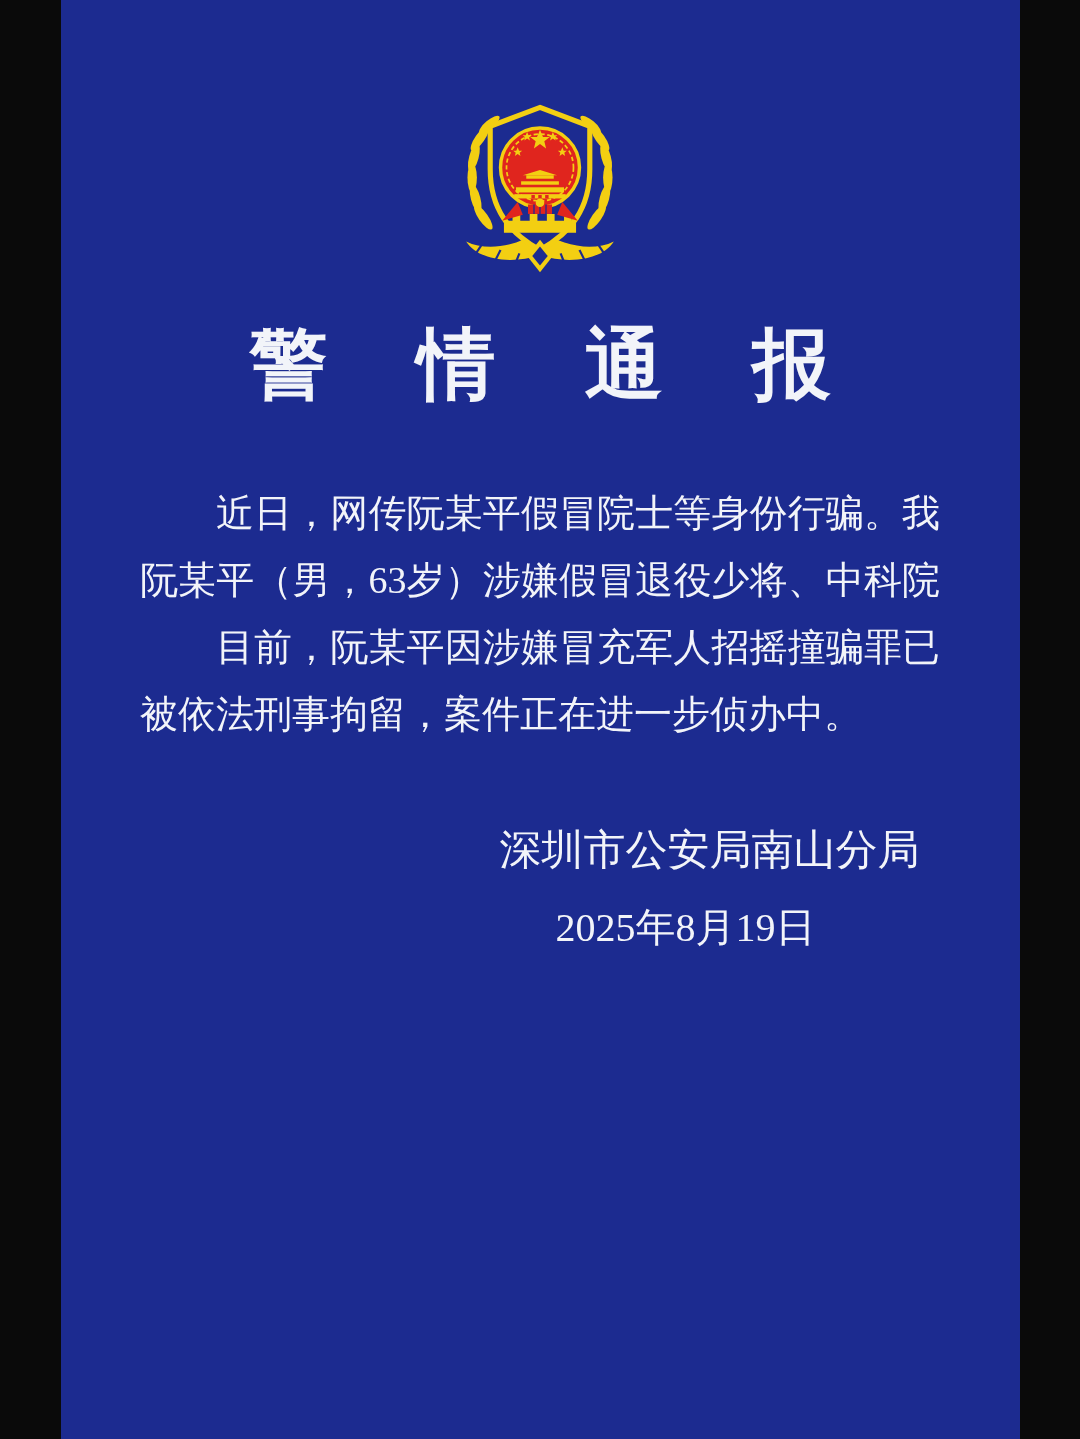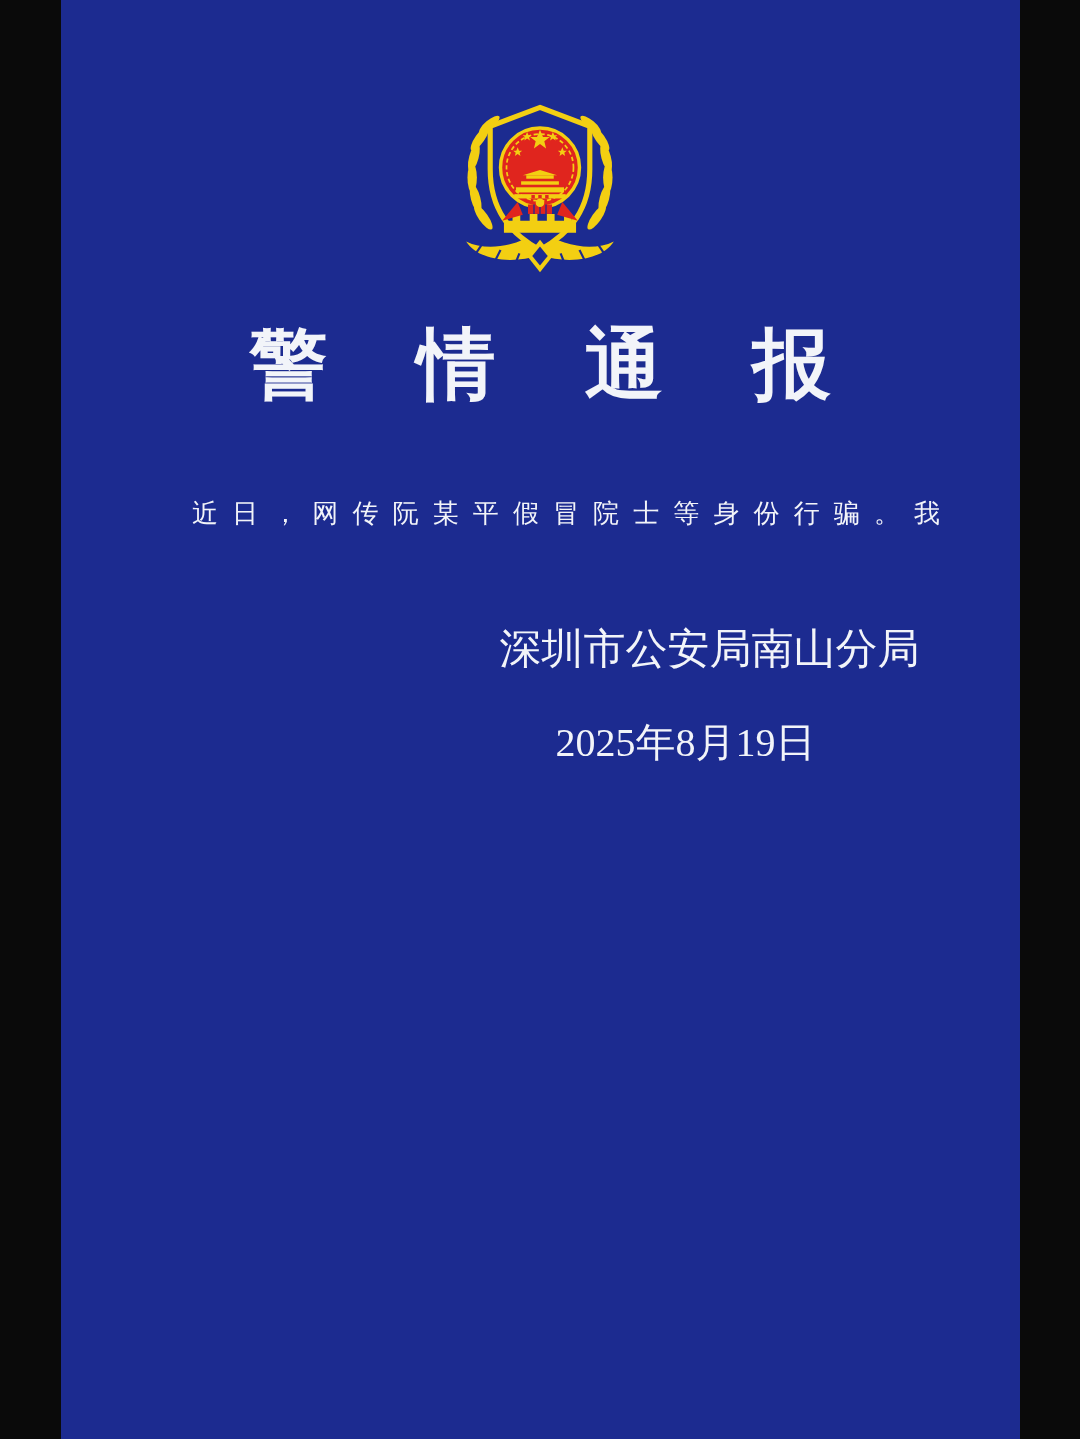--- a/index.html
+++ b/index.html
@@ -39,21 +39,21 @@
     font-size:78px;
     line-height:1;
     font-weight:bold;
     letter-spacing:0.45em;
     padding-left:0.45em; 
     white-space:nowrap;
   }
   .notice-body{
     width:800px;
     margin:76px auto 0 auto;
-    font-size:26px;
+    font-size:38px;
     line-height:67px;
   }
   .body-line{
     text-align:justify;
     text-align-last:justify;
     text-justify:inter-ideograph;
   }
   .body-line.indent{
     text-indent:2em;
   }
@@ -66,21 +66,21 @@
     text-align:center;
   }
   .signature-name{
     font-size:42px;
     line-height:56px;
     margin-left:48px;
   }
   .signature-date{
     font-size:40px;
     line-height:56px;
-    margin-top:38px;
+    margin-top:22px;
   }
 </style>
 </head>
 <body>
 
 <div class="notice-page">
 
   <svg class="emblem" viewBox="0 0 200 212" aria-hidden="true">
     <defs>
       <path id="star" d="M0,-10 L2.9,-3.1 L9.5,-3.1 L4.2,1.2 L5.9,8.1 L0,3.8 L-5.9,8.1 L-4.2,1.2 L-9.5,-3.1 L-2.9,-3.1 Z"></path>
@@ -141,20 +141,23 @@
     <circle class="g" cx="100" cy="129" r="5"></circle>
 
     <path class="g" d="M100,172 L115,191 L100,210 L85,191 Z"></path>
     <path class="f" d="M100,180 L109,191 L100,202 L91,191 Z"></path>
   </svg>
 
   <div class="notice-title">警 情 通 报</div>
 
   <div class="notice-body">
     <div class="body-line indent">近日，网传阮某平假冒院士等身份行骗。我</div>
+    <div class="body-line">阮某平（男，63岁）涉嫌假冒退役少将、中科院</div>
+    <div class="body-line indent">目前，阮某平因涉嫌冒充军人招摇撞骗罪已</div>
+    <div class="body-line line-end">被依法刑事拘留，案件正在进一步侦办中。</div>
   </div>
 
   <div class="signature-block">
     <div class="signature-name">深圳市公安局南山分局</div>
     <div class="signature-date">2025年8月19日</div>
   </div>
 
 </div>
 
 </body></html>

